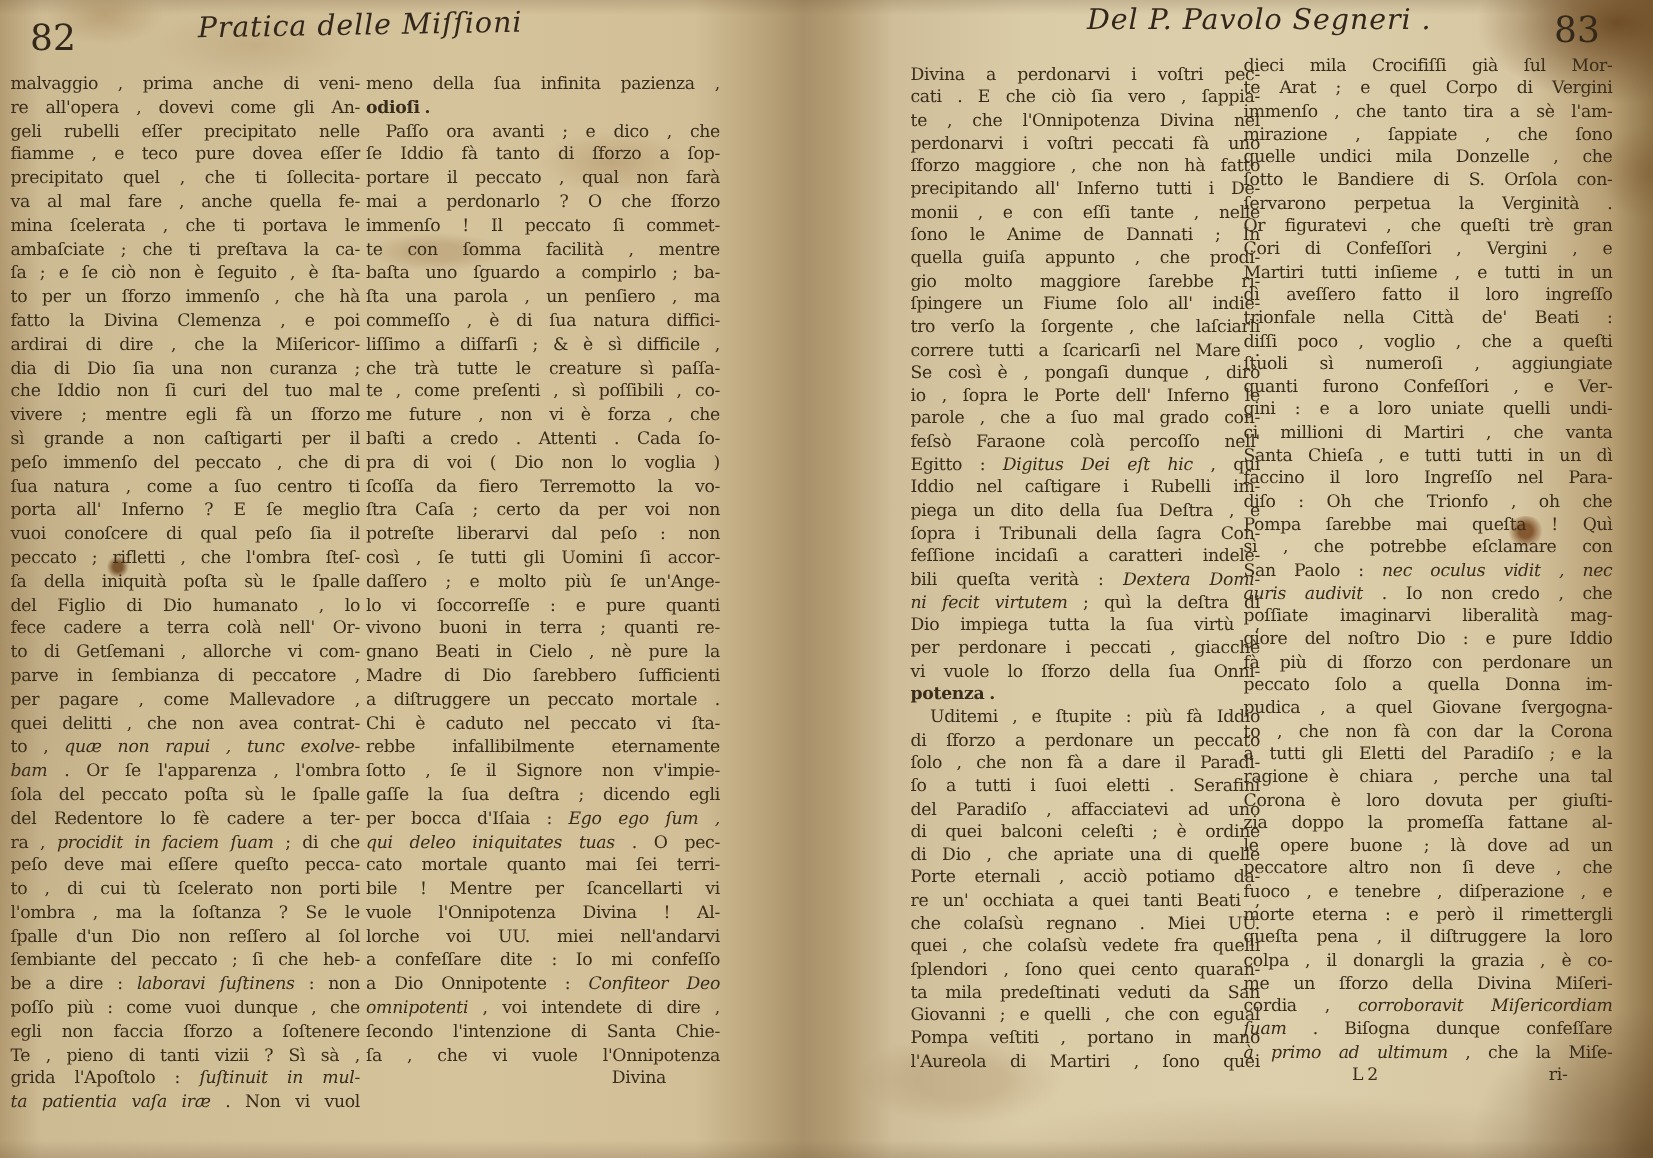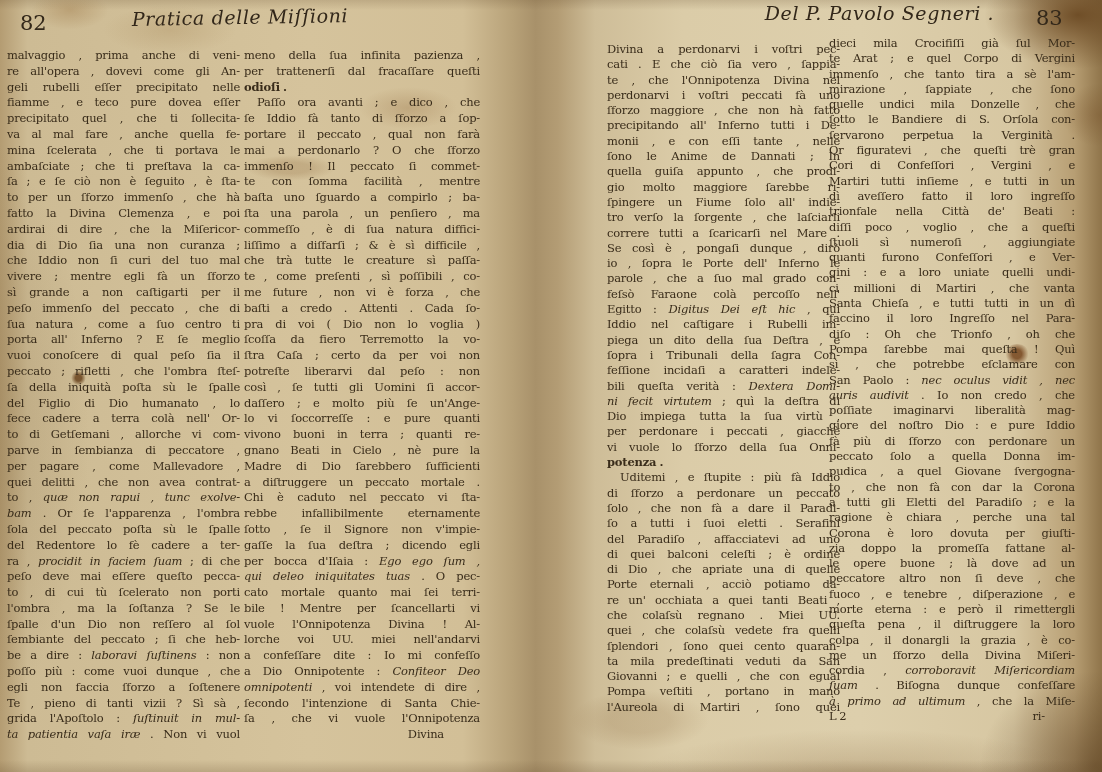--- a/index.html
+++ b/index.html
@@ -18,40 +18,40 @@
       radial-gradient(ellipse 320px 70px at 860px 778px, rgba(128,94,54,.3), rgba(128,94,54,0) 70%),
       linear-gradient(180deg, rgba(90,65,35,.18) 0px, rgba(90,65,35,0) 10px),
       linear-gradient(0deg, rgba(90,65,35,.2) 0px, rgba(90,65,35,0) 12px),
       linear-gradient(90deg,#b49c72 0%, #cdbb94 2.5%, #d5c39c 28%, #d2bf97 42%, #b7a178 46.5%, #a8916a 48.6%, #b39c74 50.6%, #cebd98 54%, #dbcca8 62%, #ddcfac 78%, #d7c7a2 92%, #b79e73 97.5%, #8f744a 100%);
   }
   .stain{position:absolute;border-radius:50%;pointer-events:none;}
   .blot1{left:71px;top:371px;width:15px;height:14px;background:radial-gradient(circle,rgba(106,68,30,.85) 0 30%,rgba(106,68,30,0) 72%);}
   .blot2{left:1004px;top:344px;width:26px;height:20px;background:radial-gradient(circle,rgba(112,62,22,.8) 0 28%,rgba(112,62,22,0) 70%);}
   .blot3{left:246px;top:155px;width:90px;height:26px;background:radial-gradient(ellipse,rgba(140,104,60,.25) 0 30%,rgba(140,104,60,0) 70%);}
   .blot4{left:570px;top:690px;width:140px;height:60px;background:radial-gradient(ellipse,rgba(135,100,58,.18) 0 30%,rgba(135,100,58,0) 70%);}
-  .pnum{position:absolute;font-family:"DejaVu Serif",serif;font-size:21px;color:#33281a;}
+  .pnum{position:absolute;font-family:"DejaVu Serif",serif;font-size:24px;color:#33281a;}
   .pnum-l{left:20px;top:11px;}
   .pnum-r{left:1036px;top:6px;text-align:right;}
   .rt{position:absolute;font-family:"DejaVu Serif",serif;font-style:italic;font-size:19px;color:#32271a;letter-spacing:.6px;text-align:center;}
   .rt-l{left:60px;top:6px;width:360px;transform:rotate(-1deg);}
-  .rt-r{left:712px;top:2px;width:335px;}
+  .rt-r{left:672px;top:2px;width:335px;}
   .page-col{position:absolute;font-family:"DejaVu Serif",serif;font-size:11.5px;color:#392c1a;letter-spacing:-.2px;word-spacing:-.6px;}
   .lp{line-height:15.8px;}
   .rp{line-height:15.3px;}
   .c1{left:7px;top:48px;width:233px;}
   .c2{left:244px;top:48px;width:236px;}
   .c3{left:607px;top:42px;width:233px;}
   .c4{left:829px;top:36px;width:246px;}
   .tl{text-align:justify;text-align-last:justify;min-height:1em;}
   .tl.al{text-align-last:left;font-weight:bold;}
   .tl.ar{text-align-last:right;padding-right:36px;}
   .tl.ind{text-indent:13px;}
   .tl em{font-style:italic;margin-top:12px;}
   .sigline{display:flex;text-align-last:auto;}
-  .sigline .sig{flex:1;}
+  .sigline .sig{flex:1;text-align:center;}
   .sigline .cw{width:54px;text-align:right;padding-right:30px;}
 </style>
 </head>
 <body>
 
 <div class="scan">
 
   <div class="stain blot1"></div>
   <div class="stain blot2"></div>
   <div class="stain blot3"></div>
@@ -104,21 +104,20 @@
       <div class="tl">ſembiante del peccato ; ſi che heb-</div>
       <div class="tl">be a dire : <em>laboravi ſuſtinens</em> : non</div>
       <div class="tl">poſſo più : come vuoi dunque , che</div>
       <div class="tl">egli non faccia ſforzo a ſoſtenere</div>
       <div class="tl">Te , pieno di tanti vizii ? Sì sà ,</div>
       <div class="tl">grida l'Apoſtolo : <em>ſuſtinuit in mul-</em></div>
       <div class="tl"><em>ta patientia vaſa iræ</em> . Non vi vuol</div>
     </div>
   <div class="page-col lp c2">
       <div class="tl">meno della ſua infinita pazienza ,</div>
-      <div class="tl">per trattenerſi dal fracaſſare queſti</div>
       <div class="tl al">odioſi .</div>
       <div class="tl ind">Paſſo ora avanti ; e dico , che</div>
       <div class="tl">ſe Iddio fà tanto di ſforzo a ſop-</div>
       <div class="tl">portare il peccato , qual non farà</div>
       <div class="tl">mai a perdonarlo ? O che ſforzo</div>
       <div class="tl">immenſo ! Il peccato ſi commet-</div>
       <div class="tl">te con ſomma facilità , mentre</div>
       <div class="tl">baſta uno ſguardo a compirlo ; ba-</div>
       <div class="tl">ſta una parola , un penſiero , ma</div>
       <div class="tl">commeſſo , è di ſua natura diffici-</div>

